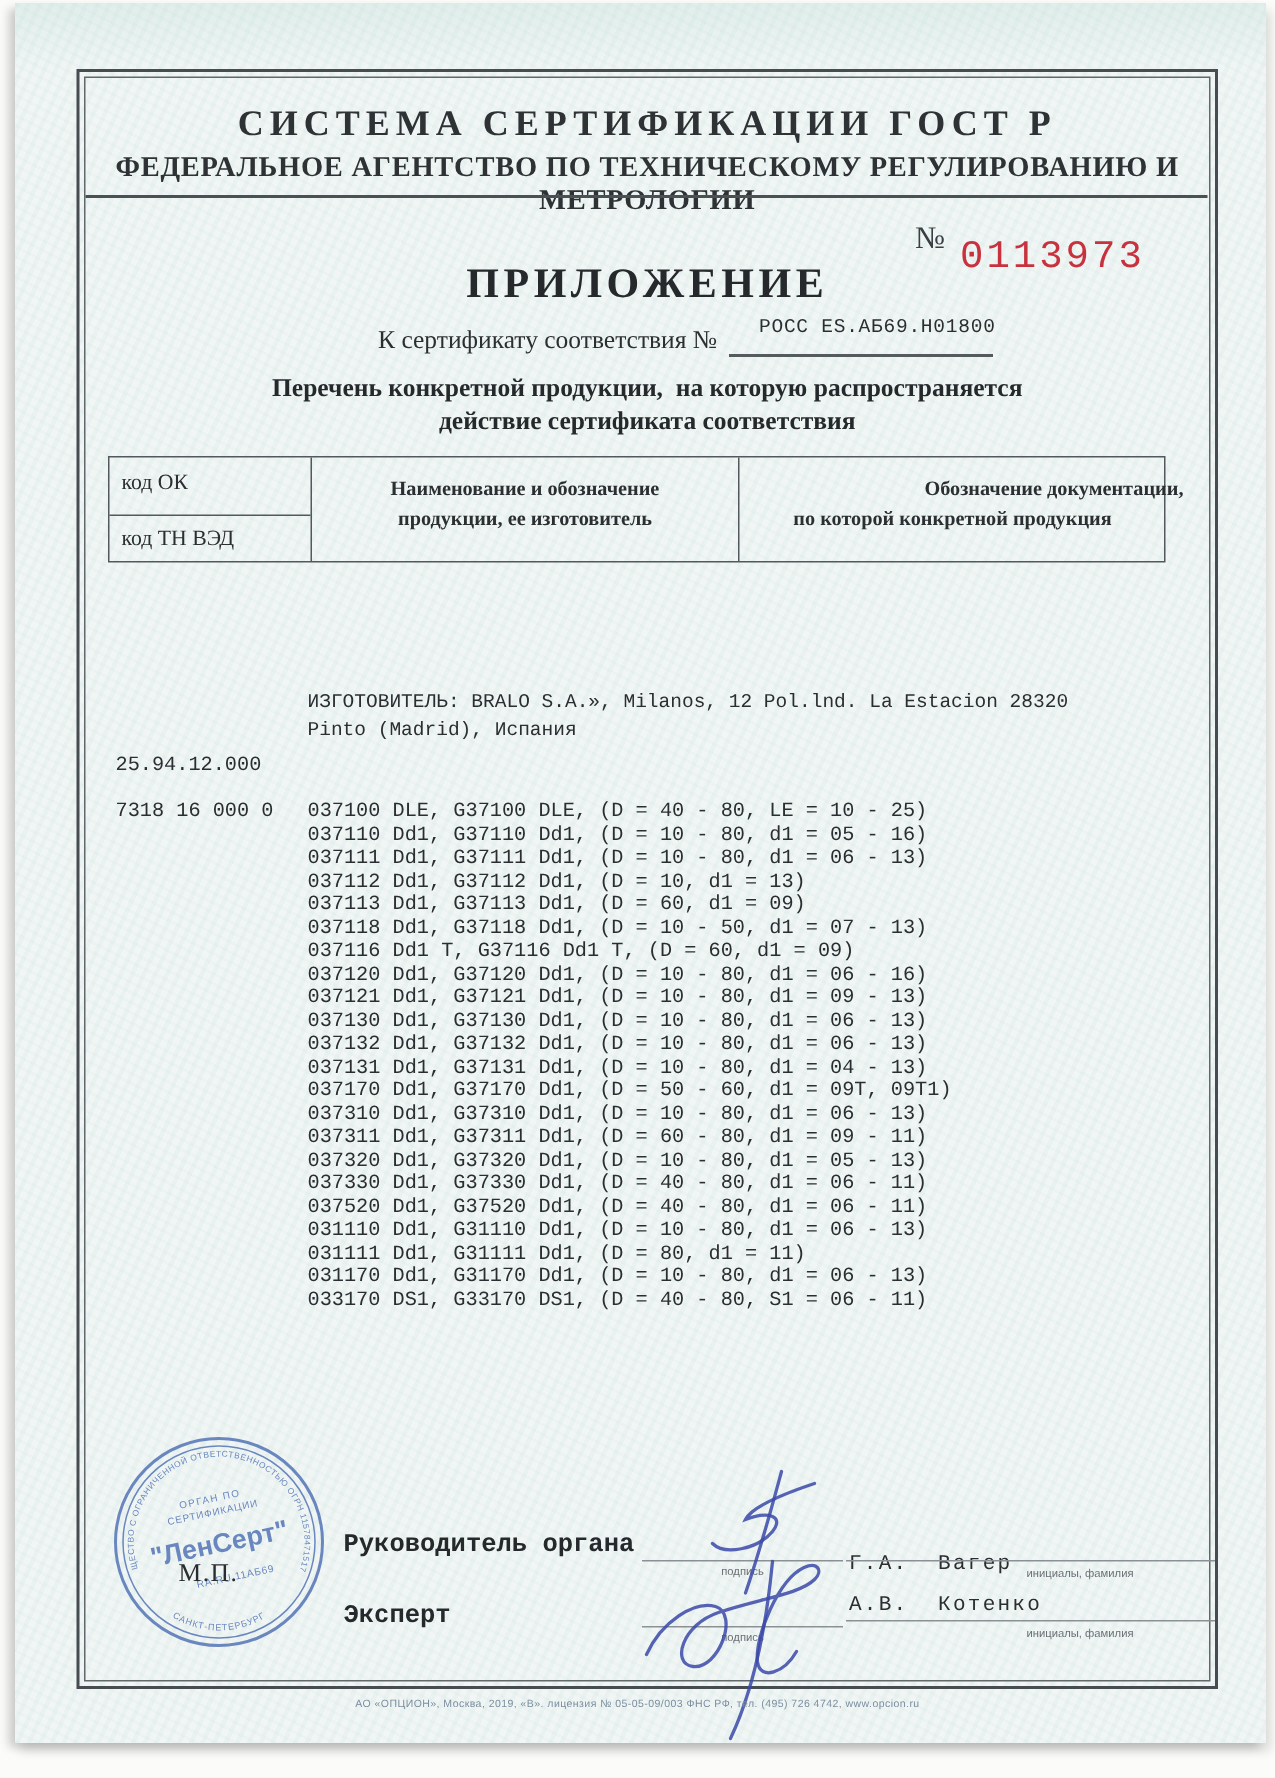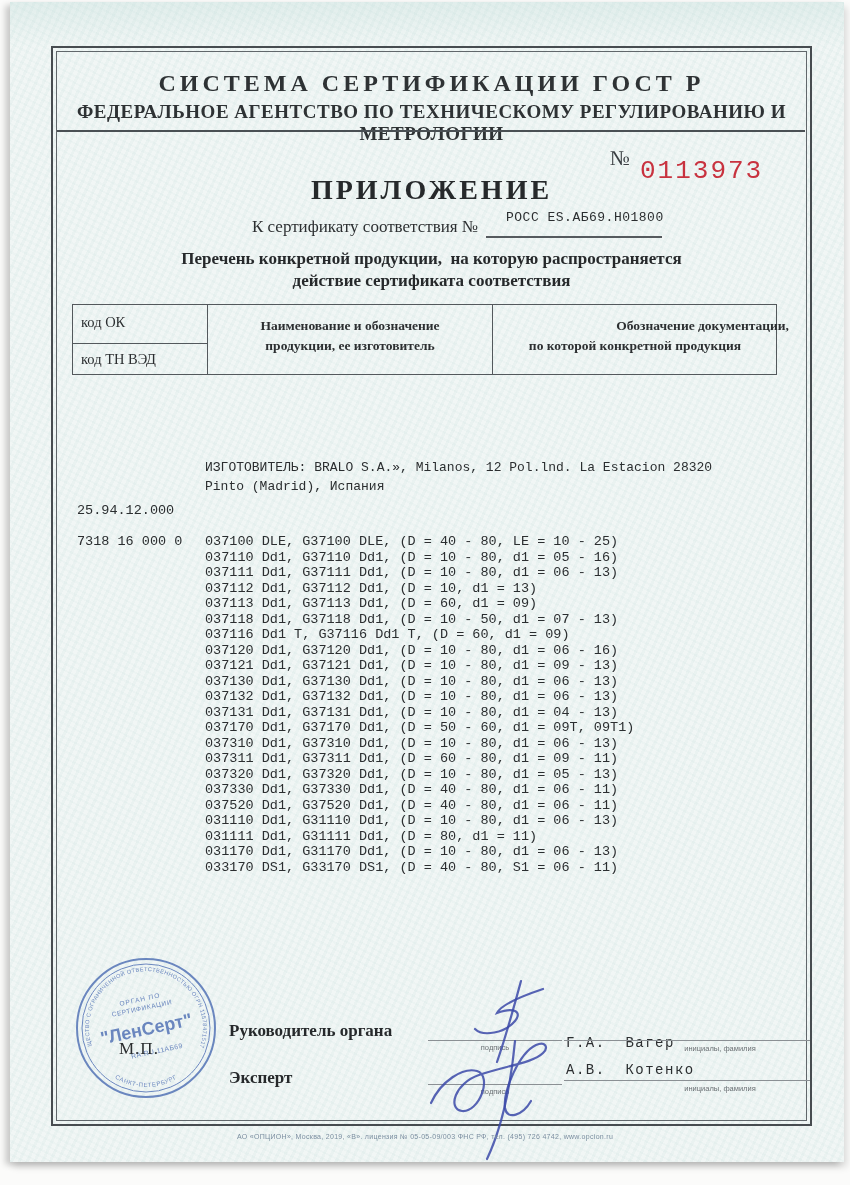--- a/index.html
+++ b/index.html
@@ -63,21 +63,21 @@
   .code-ok-value    { left:77px; top:503px; font-size:13.5px; line-height:15.5px;text-align:center; }
   .code-tnved-value { left:77px; top:534px; font-size:13.5px; line-height:15.5px; }
   .products { left:205px; top:503px; font-size:13.5px; line-height:15.5px; white-space:pre; }
 
   
   .stamp-svg { left:74px; top:956px; width:144px; height:144px; opacity:.82; }
   .stamp-svg text, .stamp-svg textPath { fill:#4e6fb4; font-family:"Liberation Sans", sans-serif; }
   .mp-label { left:119px; top:1039px; font-size:17px; letter-spacing:1px; color:#2a2d2f; }
 
   
-  .role { font-weight:bold; font-size:17px; color:#26292b; }
+  .role { font-weight:bold; font-size:17px; color:#26292b;font-family:Liberation Mono, monospace; }
   .role-1 { left:229px; top:1021px; }
   .role-2 { left:229px; top:1068px; }
   .sig-name { font-family:"Liberation Mono", monospace; font-size:14px; letter-spacing:1.5px; color:#2b2e30; white-space:pre; }
   .name-1 { left:566px; top:1023px;margin-top:12px; }
   .name-2 { left:566px; top:1062px; }
   .sig-line { height:1px; background:#8b9094; }
   .line-sign-1 { left:428px; top:1040px; width:134px; }
   .line-name-1 { left:564px; top:1040px; width:246px; }
   .line-sign-2 { left:428px; top:1084px; width:134px; }
   .line-name-2 { left:564px; top:1080px; width:246px; }

